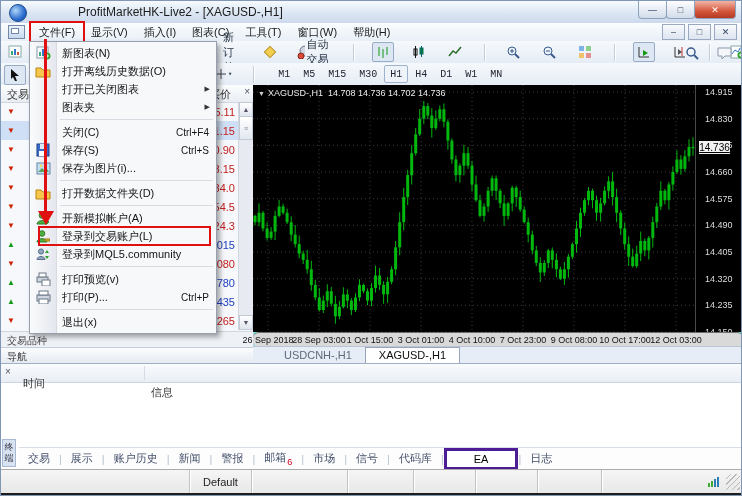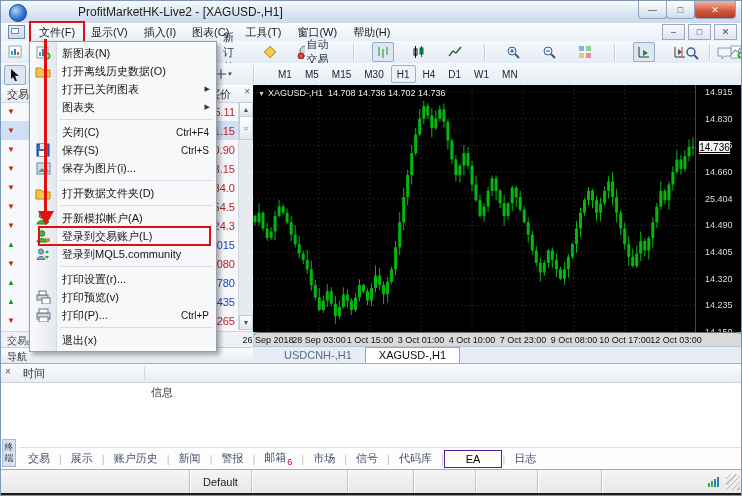--- a/index.html
+++ b/index.html
@@ -25,21 +25,21 @@
               background:linear-gradient(#eaf2fb,#c9d9ee);position:relative;}
   .mb-restore:before{content:"";position:absolute;left:2px;top:2px;right:5px;bottom:4px;border:1px solid #7388a8;background:#fff;}
   .mb-item{padding:2px 8px;font-size:11px;color:#1b1b1b;}
   .red-box{outline:2px solid #e01010;}
   .child-btns{position:absolute;right:4px;top:1px;display:flex;gap:3px;}
   .cbtn{width:21px;height:14px;border:1px solid #9aa9bf;background:linear-gradient(#f8fafc,#dde5f0);
         font-size:9px;line-height:9px;display:flex;align-items:center;justify-content:center;color:#33455e;}
   
   .toolbar1,.toolbar2{position:absolute;left:0;right:0;height:22px;
         background:linear-gradient(#f6f9fc,#e5ecf5);border-bottom:1px solid #ccd6e4;}
-  .toolbar1{top:40px;} .toolbar2{top:62px;}
+  .toolbar1{top:40px;} .toolbar2{top:62px;font-family:Liberation Mono, monospace;}
   .tb-flex{position:absolute;top:1px;height:20px;display:flex;align-items:center;gap:14px;}
   .tbtn{height:18px;min-width:18px;display:flex;align-items:center;justify-content:center;
         font-size:10px;color:#234;padding:0 1px;border:1px solid transparent;}
   .tbtn.pressed{border:1px solid #97abc7;background:#dde7f3;border-radius:2px;}
   .tb-label{font-size:11px;color:#1f2d3d;margin:0 4px 0 2px;}
   .caret{font-size:7px;color:#345;margin:0 1px;}
   .tsep{width:1px;height:17px;background:#c3cddb;box-shadow:1px 0 0 #fff;margin:0 4px;}
   .tf-btn{height:16px;padding:0 5px;font-size:10px;color:#223;display:flex;align-items:center;border:1px solid transparent;}
   .tf-btn.active{border:1px solid #9eb2cc;background:#eef3fa;border-radius:2px;}
   .right-icons{position:absolute;right:6px;top:2px;display:flex;gap:10px;align-items:center;}
@@ -79,28 +79,28 @@
   .time-label{position:absolute;top:2px;width:90px;text-align:center;font-size:9px;color:#101010;}
   .chart-tabs{position:absolute;left:252px;top:345px;width:490px;height:17px;background:#e7edf6;
               border-top:1px solid #bac5d5;display:flex;align-items:flex-end;padding-left:18px;box-sizing:border-box;}
   .ctab{font-size:11px;color:#5c6a7c;padding:1px 13px 2px;}
   .ctab.active{background:#fff;border:1px solid #98a6ba;border-bottom:none;color:#0d0d0d;}
   
   .terminal{position:absolute;left:0;top:362px;right:0;height:106px;background:#fff;border-top:1px solid #9fb0c6;}
   .term-header{position:absolute;left:0;top:0;right:0;height:18px;background:linear-gradient(#f9fbfd,#e9eef5);
                border-bottom:1px solid #cdd5e0;font-size:11px;color:#333;}
   .term-close{position:absolute;left:4px;top:2px;font-size:10px;color:#556;}
-  .th-time{position:absolute;left:22px;top:2px;} .th-msg{position:absolute;left:150px;top:2px;margin-top:19px;}
+  .th-time{position:absolute;left:22px;top:12px;} .th-msg{position:absolute;left:150px;top:2px;margin-top:19px;}
   .th-div{position:absolute;left:143px;top:2px;bottom:2px;width:1px;background:#d4dbe5;}
   .term-side{position:absolute;left:1px;bottom:3px;width:14px;height:28px;background:#d7e2f2;border:1px solid #a8b8d0;
              font-size:9px;line-height:11px;text-align:center;white-space:pre-line;color:#334;padding-top:2px;box-sizing:border-box;}
   .term-tabs{position:absolute;left:18px;right:0;bottom:1px;height:21px;display:flex;align-items:center;
              font-size:11px;color:#44506a;border-top:1px solid #d8dee8;background:#fdfdfe;}
   .term-tab{padding:2px 9px;white-space:nowrap;}
-  .term-tab.active{border:1px solid #4c1d95;background:#fff;color:#000;padding:2px 21px;}
+  .term-tab.active{border:3px solid #4c1d95;background:#fff;color:#000;padding:2px 27px;}
   .tab-div{color:#b9c2cf;}
   .badge{color:#d00020;font-size:9px;vertical-align:sub;margin-left:1px;}
   
   .statusbar{position:absolute;left:0;right:0;top:468px;height:24px;background:linear-gradient(#f5f5f5,#e7e7e7);
              border-top:1px solid #ababab;display:flex;align-items:center;font-size:11px;color:#1d1d1d;}
   .sb-cell{height:100%;border-left:1px solid #c2c2c2;box-shadow:inset 1px 0 0 #fff;
            display:flex;align-items:center;justify-content:center;box-sizing:border-box;}
   .bottom-edge{position:absolute;left:0;right:0;top:492px;height:4px;background:#1d1d1d;}
   .grip{position:absolute;right:1px;top:473px;width:14px;height:16px;
         background:repeating-linear-gradient(135deg,transparent 0 3px,#b9b9b9 3px 4px);}
@@ -619,21 +619,21 @@
           <line x1="440.0" y1="52.3" x2="440.0" y2="70.8" stroke="#00b80e" stroke-width="1"></line>
           <rect x="438.5" y="61.9" width="3" height="1.3" fill="#00b80e"></rect>
         </svg>
       <div class="legend"><span class="tri">▼</span><span>XAGUSD-,H1</span>&nbsp;&nbsp;<span>14.708 14.736 14.702 14.736</span></div>
     </div>
     <div class="scale" id="price-scale">
         <div class="scale-label" style="top: 2px;">14.915</div>
         <div class="scale-label" style="top: 29px;">14.830</div>
         <div class="scale-label" style="top: 55px;">14.745</div>
         <div class="scale-label" style="top: 82px;">14.660</div>
-        <div class="scale-label" style="top: 109px;">25.404</div>
+        <div class="scale-label" style="top: 109px;">14.575</div>
         <div class="scale-label" style="top: 135px;">14.490</div>
         <div class="scale-label" style="top: 162px;">14.405</div>
         <div class="scale-label" style="top: 189px;">14.320</div>
         <div class="scale-label" style="top: 215px;">14.235</div>
         <div class="scale-label" style="top: 242px;">14.150</div>
         <div class="price-tag" style="top: 56px;">14.736</div>
       </div>
   </div>
   <div class="time-strip" id="time-strip">
       <div class="time-label" style="left: -30px;">26 Sep 2018</div>
@@ -810,25 +810,20 @@
             <path d="M1 12.5c0-4 8-4 8 0z" fill="#8fa6bd" stroke="#5a7089"></path>
             <polygon points="9,6 13,6 11,3" fill="#2fa32f"></polygon>
             <polygon points="9,9 13,9 11,12" fill="#2fa32f"></polygon>
           </svg>
         </span>
         <span class="menu-label">登录到MQL5.community</span>
         <span class="menu-right"></span>
       </div>
       <div class="menu-sep"></div>
       <div class="menu-row">
-        <span class="menu-gutter-cell"></span>
-        <span class="menu-label">打印设置(r)...</span>
-        <span class="menu-right"></span>
-      </div>
-      <div class="menu-row">
         <span class="menu-gutter-cell">
           <svg width="15" height="14">
             <rect x="1" y="5" width="11" height="5" fill="#cfd6df" stroke="#6b7686"></rect>
             <rect x="3" y="1" width="7" height="4" fill="#fff" stroke="#6b7686"></rect>
             <rect x="6" y="8" width="8" height="6" fill="#fff" stroke="#6b7686"></rect>
           </svg>
         </span>
         <span class="menu-label">打印预览(v)</span>
         <span class="menu-right"></span>
       </div>

